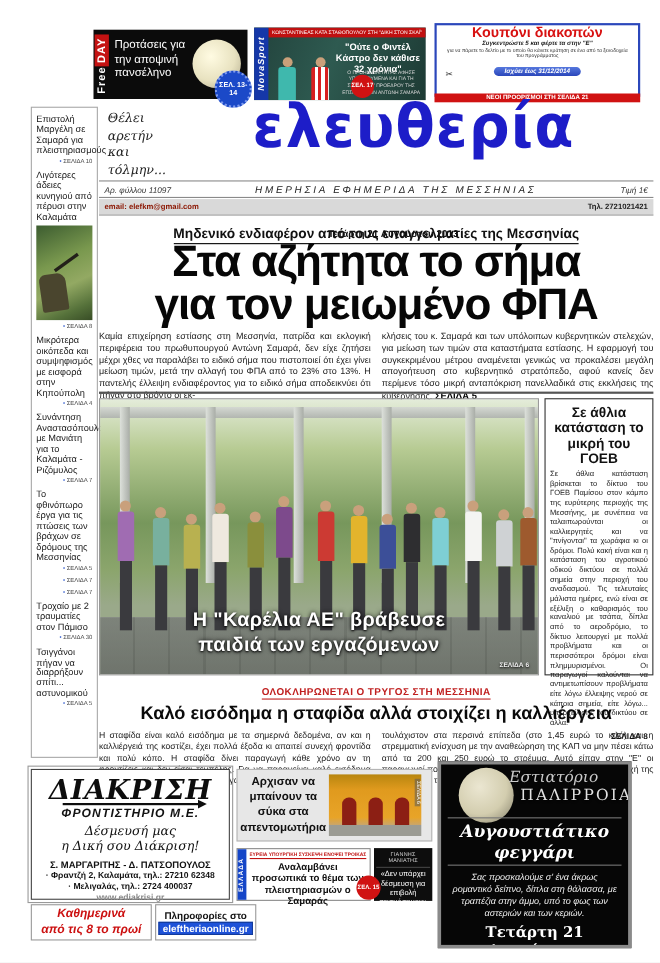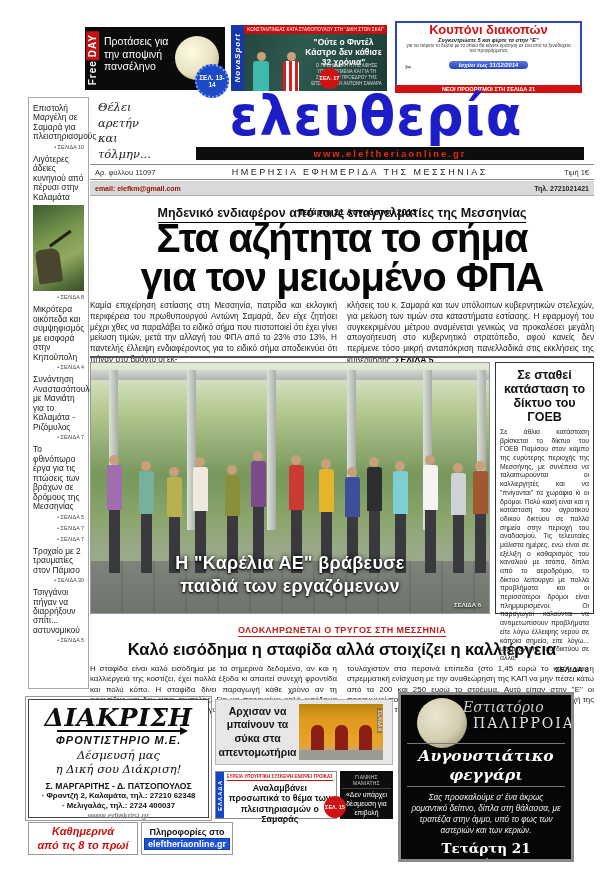--- a/index.html
+++ b/index.html
@@ -48,21 +48,21 @@
 
   
   .motto{left:98px;top:100px;width:55px;font-family:"DejaVu Serif",serif;font-style:italic;
          font-size:11.5px;color:#222;line-height:1.35;white-space:pre-line;}
   .logo{left:160px;top:90px;width:432px;text-align:center;font-family:"DejaVu Sans",sans-serif;
         font-weight:bold;font-size:52px;color:#1d1dc8;letter-spacing:1px;line-height:1.0;
         transform:scaleY(1.05);}
   .webbar{left:196px;top:147px;width:388px;height:13px;background:#0d0d0d;display:flex;align-items:center;justify-content:center;}
   .webbar span{color:#e32b10;font-weight:bold;font-size:9.5px;letter-spacing:2px;}
   .info1{left:90px;top:164px;width:504px;height:16px;border-top:1px solid #8a8a8a;border-bottom:1px solid #8a8a8a;
-         display:flex;align-items:center;justify-content:space-between;padding:0 5px;box-sizing:border-box;}
+         display:flex;align-items:center;justify-content:space-between;padding:0 5px;box-sizing:border-box;font-style:italic;}
   .info1 .issue,.info1 .price{font-size:7.5px;color:#333;}
   .info1 .subtitle{font-size:9px;letter-spacing:2.5px;color:#222;}
   .info2{left:90px;top:181px;width:504px;height:15px;background:#d9d9d9;border-bottom:1px solid #aaa;
          display:flex;align-items:center;justify-content:space-between;padding:0 5px;box-sizing:border-box;}
   .info2 .email{font-size:7px;font-weight:bold;color:#8b1500;}
   .info2 .date{font-size:9px;font-weight:bold;color:#111;margin-top:48px;}
   .info2 .phone{font-size:7px;font-weight:bold;color:#222;}
 
   
   .sidebar{left:28px;top:97px;width:61px;height:592px;border:1px solid #a8a8a8;padding:6px 4px;box-sizing:border-box;}
@@ -213,23 +213,20 @@
     <div class="cp-line2">για να πάρετε το δελτίο με το οποίο θα κάνετε κράτηση σε ένα από τα ξενοδοχεία του προγράμματος</div>
     <span class="cp-scissors">✂</span>
     <div class="cp-valid">Ισχύει έως 31/12/2014</div>
     <div class="cp-footer">ΝΕΟΙ ΠΡΟΟΡΙΣΜΟΙ ΣΤΗ ΣΕΛΙΔΑ 21</div>
   </div>
 
   <div class="abs motto">Θέλει
 αρετήν
 και τόλμην...</div>
   <div class="abs logo">ελευθερία</div>
-  <div class="abs webbar">
-    <span>www.eleftheriaonline.gr</span>
-  </div>
   <div class="abs info1">
     <span class="issue">Αρ. φύλλου 11097</span>
     <span class="subtitle">ΗΜΕΡΗΣΙΑ ΕΦΗΜΕΡΙΔΑ ΤΗΣ ΜΕΣΣΗΝΙΑΣ</span>
     <span class="price">Τιμή 1€</span>
   </div>
   <div class="abs info2">
     <span class="email">email: elefkm@gmail.com</span>
     <span class="date">Τετάρτη 21 Αυγούστου 2013</span>
     <span class="phone">Τηλ. 2721021421</span>
   </div>
@@ -351,21 +348,21 @@
         </div>
       </div>
     <div class="caption">
       <div>Η "Καρέλια ΑΕ" βράβευσε</div>
       <div>παιδιά των εργαζόμενων</div>
     </div>
     <div class="cap-page">ΣΕΛΙΔΑ 6</div>
   </div>
 
   <div class="abs goeb">
-    <div class="goeb-title">Σε σταθεί κατάσταση το δίκτυο του ΓΟΕΒ</div>
+    <div class="goeb-title">Σε άθλια κατάσταση το μικρή του ΓΟΕΒ</div>
     <div class="goeb-body">Σε άθλια κατάσταση βρίσκεται το δίκτυο του ΓΟΕΒ Παμίσου στον κάμπο της ευρύτερης περιοχής της Μεσσήνης, με συνέπεια να ταλαιπωρούνται οι καλλιεργητές και να "πνίγονται" τα χωράφια κι οι δρόμοι. Πολύ κακή είναι και η κατάσταση του αγροτικού οδικού δικτύου σε πολλά σημεία στην περιοχή του αναδασμού. Τις τελευταίες μάλιστα ημέρες, ενώ είναι σε εξέλιξη ο καθαρισμός του καναλιού με τσάπα, δίπλα από το αεροδρόμιο, το δίκτυο λειτουργεί με πολλά προβλήματα και οι περισσότεροι δρόμοι είναι πλημμυρισμένοι. Οι παραγωγοί καλούνται να αντιμετωπίσουν προβλήματα είτε λόγω έλλειψης νερού σε κάποια σημεία, είτε λόγω... υπερχείλισης του δικτύου σε άλλα.</div>
     <div class="goeb-page">ΣΕΛΙΔΑ 8</div>
   </div>
 
   <div class="abs raisin">
     <span class="r-kicker">ΟΛΟΚΛΗΡΩΝΕΤΑΙ Ο ΤΡΥΓΟΣ ΣΤΗ ΜΕΣΣΗΝΙΑ</span>
     <div class="r-head">Καλό εισόδημα η σταφίδα αλλά στοιχίζει η καλλιέργεια</div>
     <div class="r-cols">
       <div class="col">Η σταφίδα είναι καλό εισόδημα με τα σημερινά δεδομένα, αν και η καλλιέργειά της κοστίζει, έχει πολλά έξοδα κι απαιτεί συνεχή φροντίδα και πολύ κόπο. Η σταφίδα δίνει παραγωγή κάθε χρόνο αν τη φροντίζεις και δεν είσαι τεμπέλης. Για να παραμείνει καλό εισόδημα όμως, η τιμή και της φετινής παραγωγής πρέπει να σταθεί</div>
       <div class="col"><span>τουλάχιστον στα περσινά επίπεδα (στο 1,45 ευρώ το κιλό) και η στρεμματική ενίσχυση με την αναθεώρηση της ΚΑΠ να μην πέσει κάτω από τα 200 και 250 ευρώ το στρέμμα. Αυτό είπαν στην "Ε" οι παραγωγοί που συναντήσαμε σε αλώνια και κτήματα στην περιοχή της Αμφιθέας και της Βασιλάδας.</span> <span class="r-page">ΣΕΛΙΔΑ 9</span></div>

